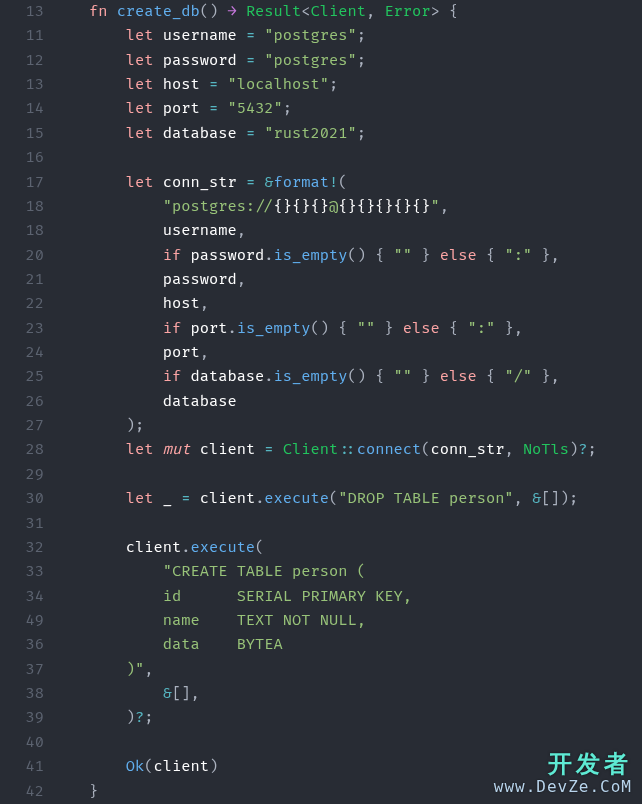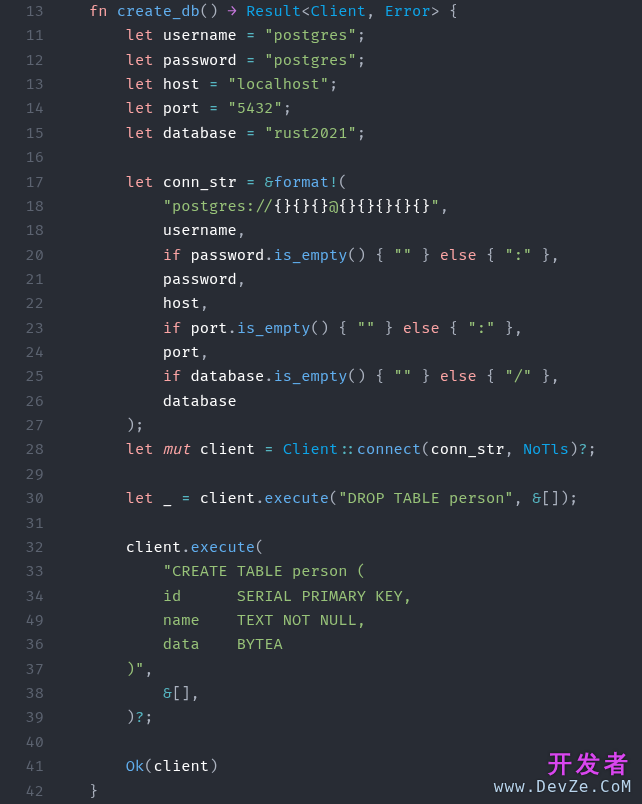--- a/index.html
+++ b/index.html
@@ -31,38 +31,38 @@
   }
   .code {
     flex: 1 1 auto;
     white-space: pre;
     padding: 0;
   }
   .line { height: 24.36px; }
   .g { color: #5c6370; }      
   .kw { color: #fca5a5; }     
   .fnname { color: #61afef; margin-top: 47px; } 
-  .ty { color: #0ea5e9; }     
+  .ty { color: #22c55e; }     
   .punc { color: #abb2bf; }   
   .arrow { color: #c678dd; }
   .var { color: #ffffff; }    
   .op { color: #56b6c2; }     
   .str { color: #98c379; }
   .def { color: #abb2bf; }
 
   .watermark {
     position: absolute;
     right: 10px;
     bottom: 8px;
     text-align: right;
     line-height: 1.1;
     pointer-events: none;
   }
   .watermark .cn {
-    color: #d946ef;
+    color: #5eead4;
     font-size: 24px;
     letter-spacing: 4px;
     font-weight: 700;
     text-shadow: 0 0 3px rgba(0,0,0,0.6);
     margin-top: 8px;
   }
   .watermark .en {
     color: #b8d4ec;
     font-size: 16px;
     letter-spacing: 1px;

